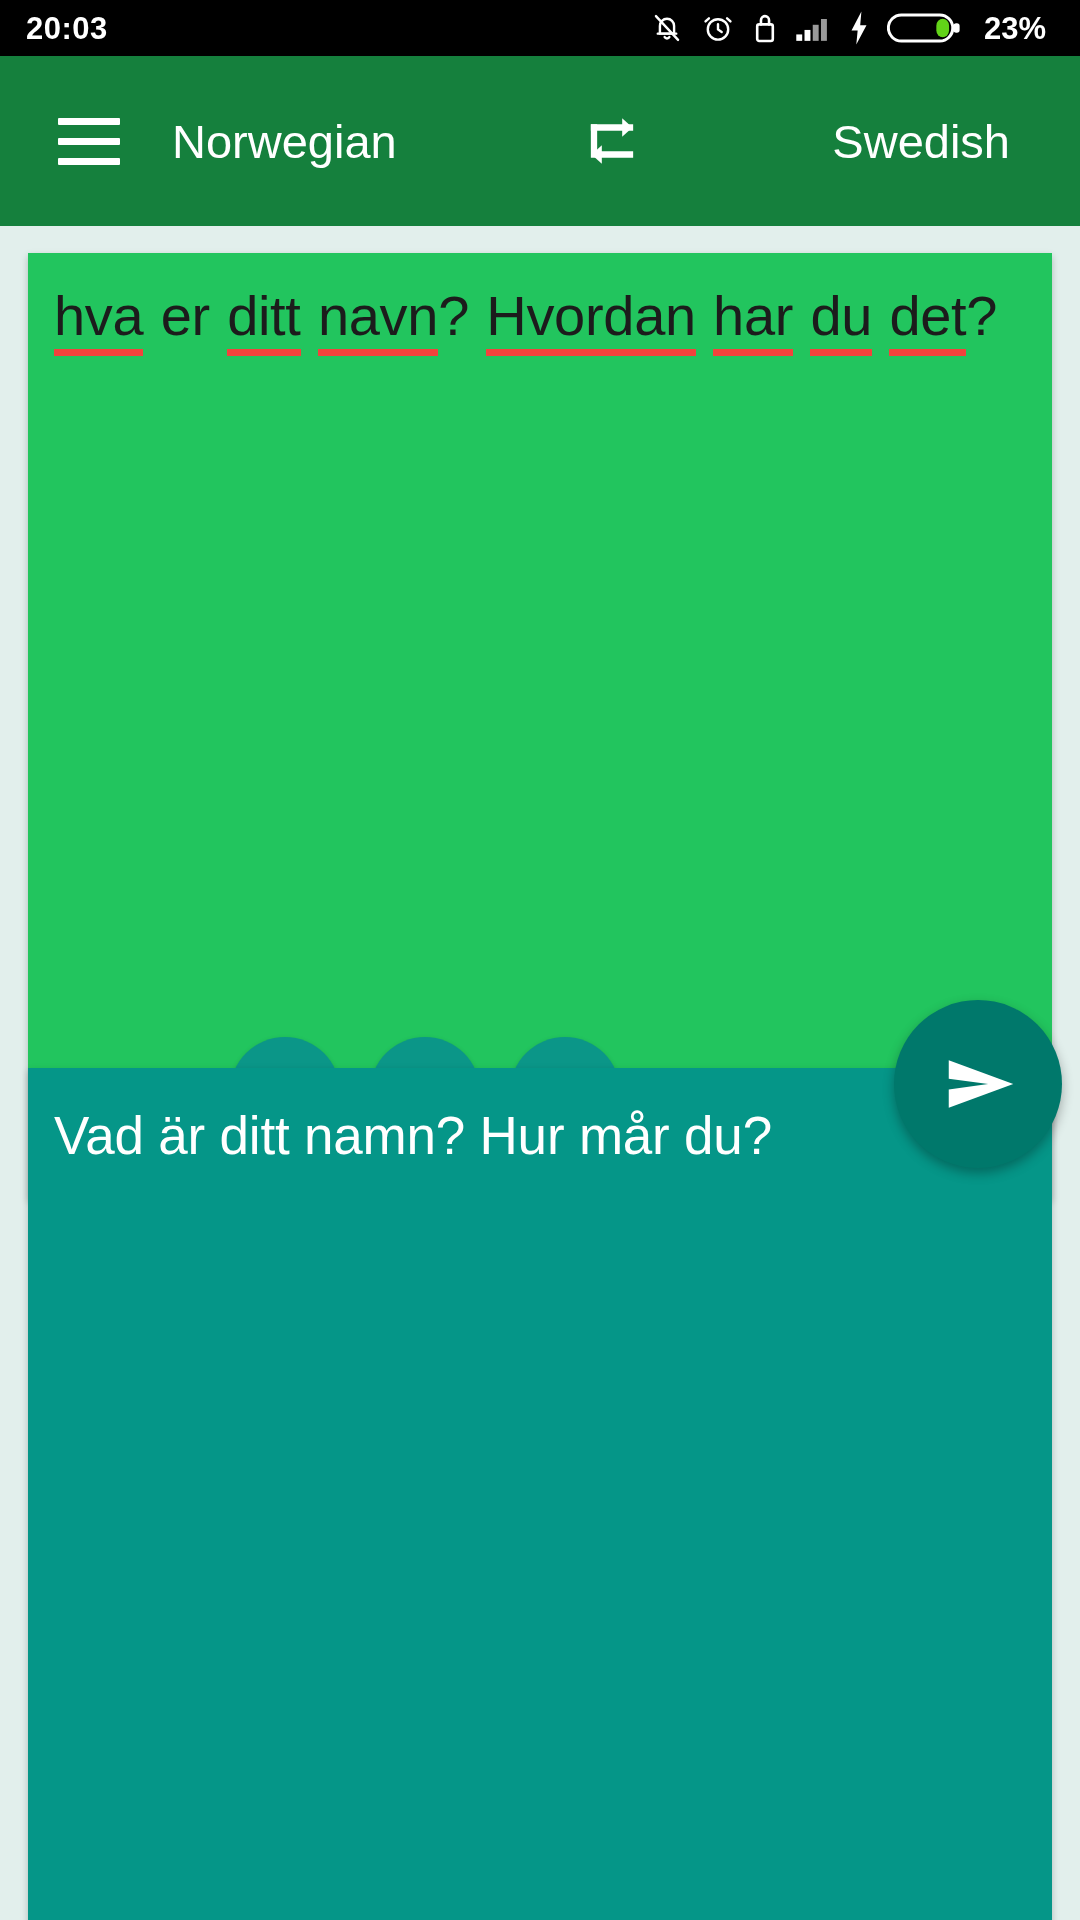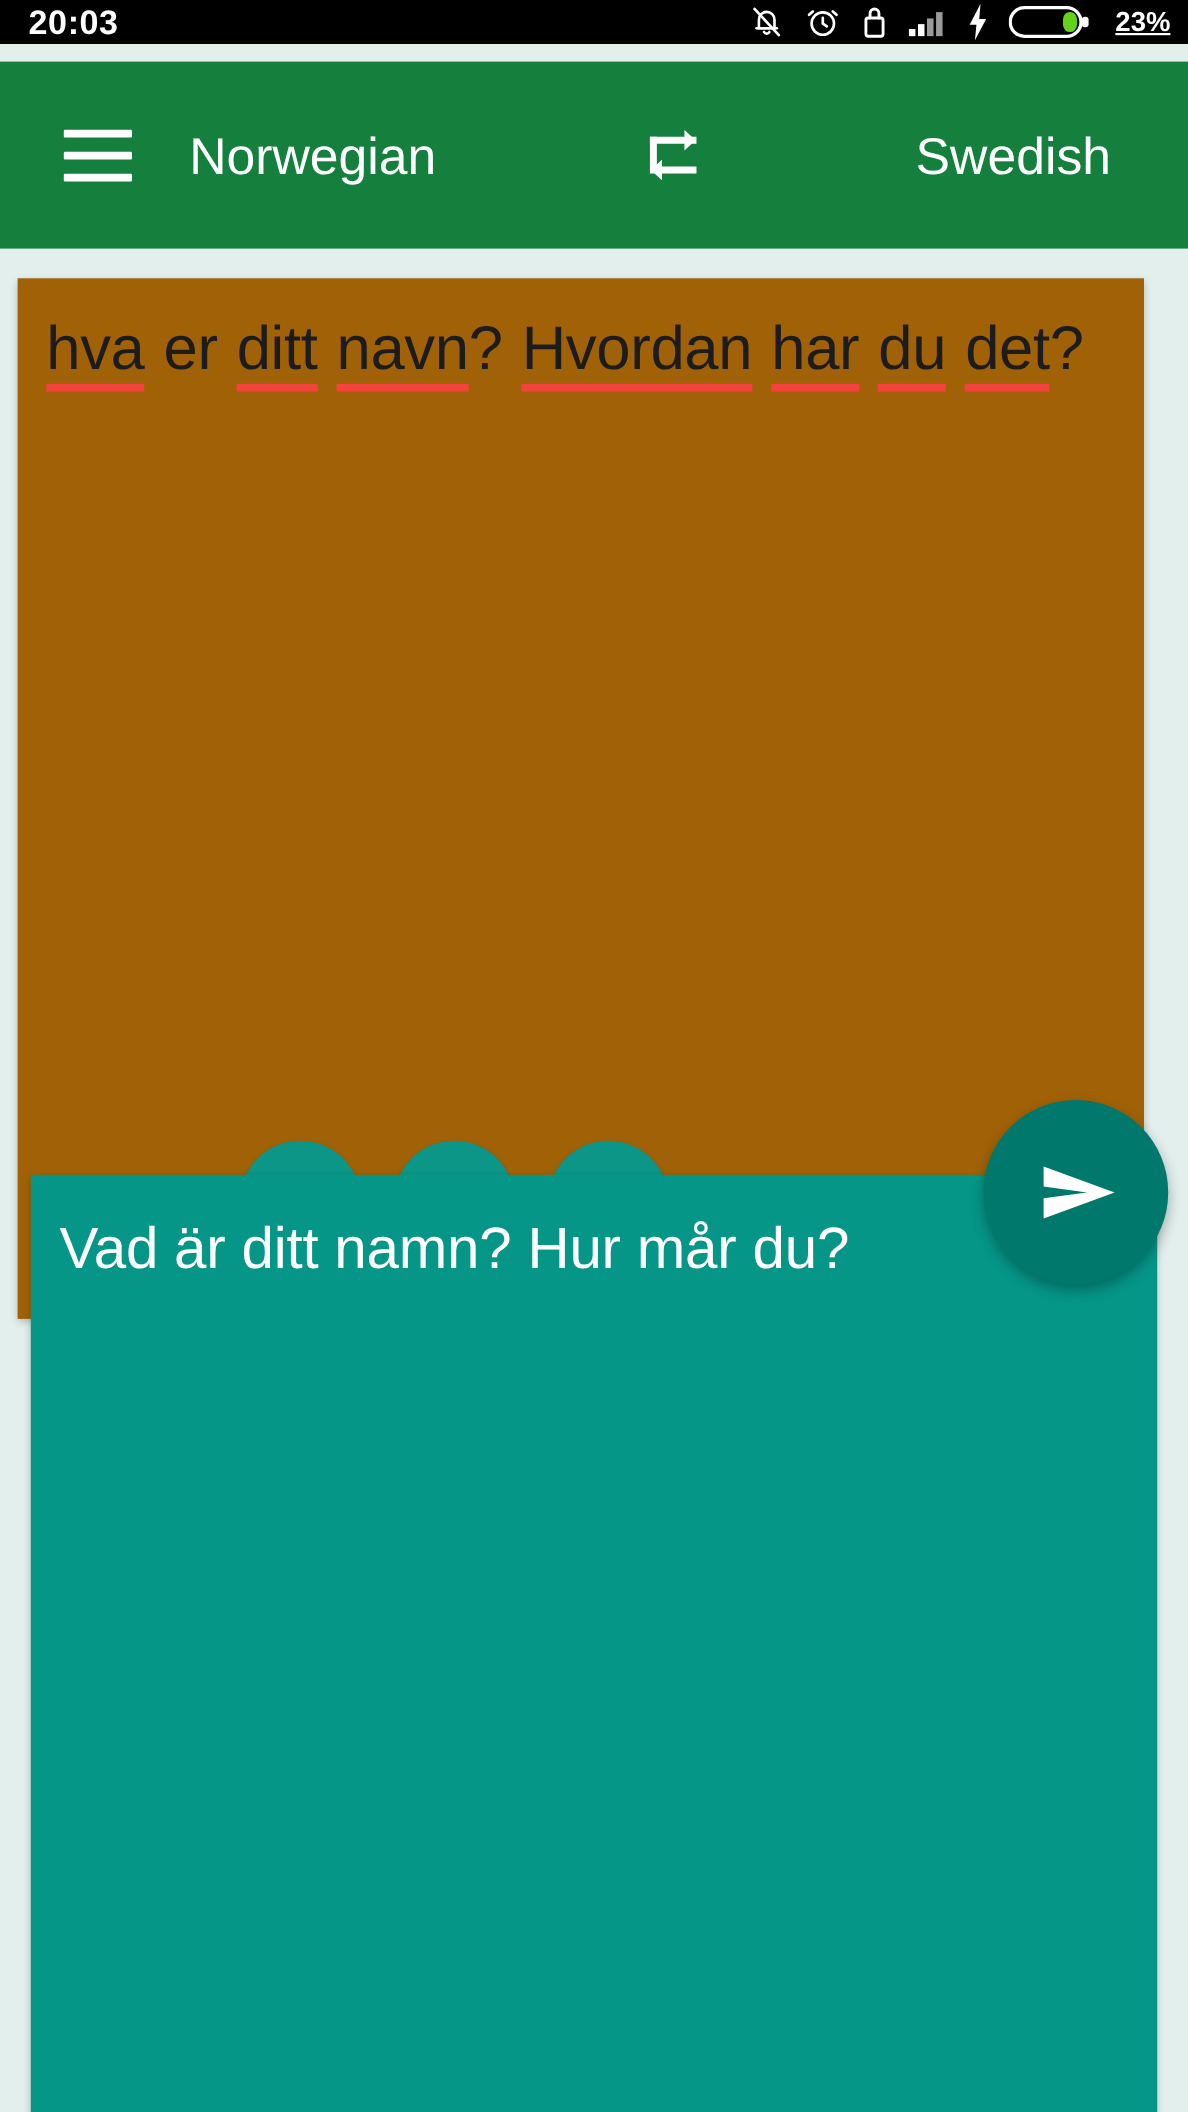--- a/index.html
+++ b/index.html
@@ -6,36 +6,36 @@
   html, body {
     width:1080px; height:1920px;
     font-family:"Liberation Sans", sans-serif;
     background:#e2efec;
     overflow:hidden;
   }
 
   
   .status-bar{
     position:absolute; top:0; left:0;
-    width:1080px; height:40px;
+    width:1080px; height:56px;
     background:#000; color:#fff;
     display:flex; align-items:center;
-    padding:0 16px 0 26px;
+    padding:0 34px 0 26px;
   }
   .status-time{
     font-size:31px; font-weight:bold; letter-spacing:.5px;
     line-height:1;
   }
   .status-right{
     margin-left:auto;
     display:flex; align-items:center; gap:17px;
   }
   .status-right svg{ display:block; }
   .battery-pct{
-    font-size:25px; font-weight:bold; margin-left:6px; line-height:1;text-decoration:underline;
+    font-size:31px; font-weight:bold; margin-left:6px; line-height:1;
   }
 
   
   .app-bar{
     position:absolute; top:56px; left:0;
     width:1080px; height:170px;
     background:#15803d;
     display:flex; align-items:center;
   }
   .menu-btn{
@@ -53,23 +53,23 @@
   .lang-src{ margin-left:28px; }
   .swap-btn{
     margin-left:auto; margin-right:auto;
     width:96px; height:96px;
     display:flex; align-items:center; justify-content:center;
   }
   .lang-dst{ margin-right:70px; }
 
   
   .input-card{
-    position:absolute; left:16px; top:253px;
+    position:absolute; left:28px; top:253px;
     width:1024px; height:946px;
-    background:#a16207;
+    background:#22c55e;
     box-shadow:0 3px 7px rgba(0,0,0,.22);
   }
   .source-text{
     position:absolute; left:26px; top:32px; right:30px;
     font-size:56px; line-height:1.12; color:#1c1c1c;
     letter-spacing:-.3px;
     word-spacing:2px;
   }
   .sp{ position:relative; display:inline-block; }
   .sp::after{

